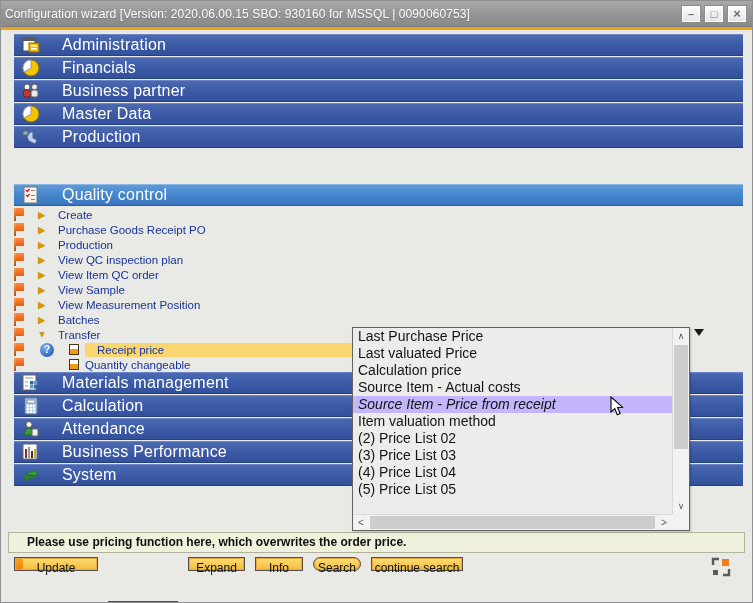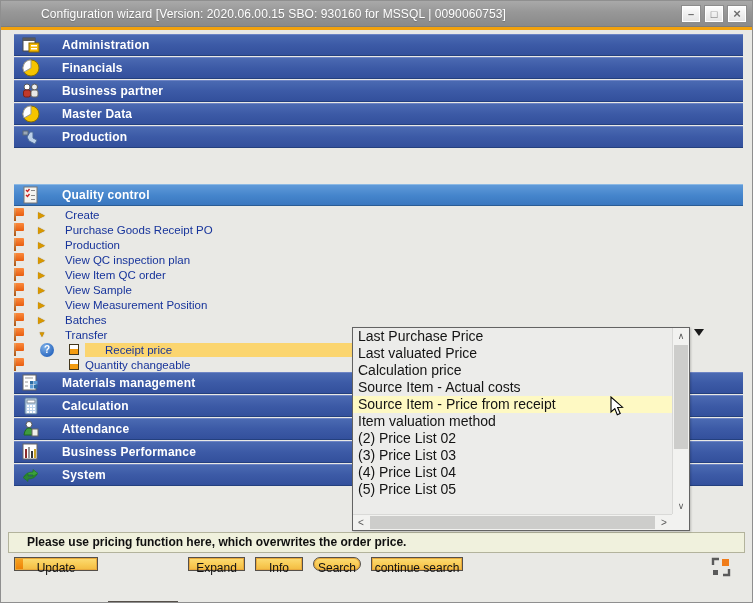--- a/index.html
+++ b/index.html
@@ -13,21 +13,21 @@
     overflow:hidden;
   }
 
   
   .titlebar{
     position:relative; height:26px;
     background:linear-gradient(180deg,#a9a9a9 0%, #979797 45%, #8a8a8a 100%);
     display:flex; align-items:center;
     border-bottom:1px solid #7d7d7d;
   }
-  .title-text{ color:#fff; font-size:12px; padding-left:4px; letter-spacing:0.1px; text-shadow:0 1px 1px #00000033;margin-left:36px; }
+  .title-text{ color:#fff; font-size:12px; padding-left:4px; letter-spacing:0.1px; text-shadow:0 1px 1px #00000033; }
   .win-buttons{ position:absolute; right:5px; top:4px; display:flex; gap:3px; }
   .win-btn{
     width:20px; height:18px; background:linear-gradient(#fdfdfd,#e4e4e4);
     border:1px solid #8c8c8c; box-shadow:inset 0 0 0 1px #fff;
     color:#6e6e6e; font-size:11px; line-height:16px; text-align:center; font-weight:bold;
     cursor:default;
   }
   .win-btn.close{ font-size:13px; }
   .accent-line{ height:3px; background:#F2A20D; }
 
@@ -39,58 +39,58 @@
     height:22px; margin-bottom:1px;
     background:linear-gradient(180deg,#4b6ab2 0%, #3c5aa6 50%, #33509c 100%);
     border-top:1px solid #6d84c4; border-bottom:1px solid #24407e;
     display:flex; align-items:center; padding-left:6px; cursor:pointer;
   }
   .bar.active{
     background:linear-gradient(180deg,#5f9ad9 0%, #4484cb 55%, #3a77bf 100%);
     border-top:1px solid #8cb9e4; border-bottom:1px solid #2a5c94;margin-top:36px;
   }
   .bar-icon{ width:22px; height:19px; display:flex; align-items:center; justify-content:center; }
-  .bar-label{ color:#fff; font-size:12px; font-weight:bold; margin-left:20px; letter-spacing:0.2px; }
+  .bar-label{ color:#fff; font-size:16px; font-weight:normal; margin-left:20px; letter-spacing:0.2px; }
 
   
   .tree{ margin-left:-4px; }
   .tree-row{ height:15px; display:flex; align-items:center; position:relative; cursor:pointer; }
   .flag{ position:relative; width:14px; height:13px; margin-left:1px; flex:0 0 14px; }
   .flag::before{ content:""; position:absolute; left:3px; top:0; width:2px; height:13px; background:linear-gradient(180deg,#f5a05a,#a85616); }
   .flag::after{ content:""; position:absolute; left:5px; top:0px; width:8px; height:8px;
     background:linear-gradient(180deg,#fb8a3c,#e85d10); border-radius:0 1px 1px 0; }
   .tri{ width:12px; margin-left:13px; flex:0 0 12px; font-size:9px; color:#D99800; text-shadow:0 0 1px #7a5500; }
   .tri.down{ font-size:8px; }
-  .tree-label{ color:#17349b; font-size:11.5px; margin-left:15px; white-space:nowrap; }
+  .tree-label{ color:#17349b; font-size:11.5px; margin-left:8px; white-space:nowrap; }
   .tree-row.child .tree-label{ margin-left:6px; }
   .help-badge{
     width:14px; height:14px; margin-left:15px; flex:0 0 14px;
     background:radial-gradient(circle at 35% 30%, #7db0e8, #2f6cc2 70%);
     border-radius:50%; color:#fff; font-size:10px; font-weight:bold;
     text-align:center; line-height:14px;
   }
   .checkbox{
     width:10px; height:11px; margin-left:14px; flex:0 0 10px;
     border:1px solid #43371c; background:linear-gradient(180deg,#ffffff 48%, #f49c10 48%);
   }
   .tree-row.child .checkbox{ margin-left:44px; }
   .tree-row.child.withhelp .checkbox{ margin-left:15px; }
   .label-selected{
-    background:#FBD56F; width:284px; padding:1px 0 1px 20px;
+    background:#FBD56F; width:284px; padding:1px 0 1px 12px;
   }
 
   
   .listbox{
     position:absolute; left:351px; top:297px; width:338px; height:204px;
     background:#ececea; border:1px solid #636363;
     box-shadow:1px 1px 2px #00000033; z-index:5;
   }
   .list-items{ position:absolute; left:0; top:0; right:17px; bottom:16px; overflow:hidden; }
   .list-item{ height:17px; line-height:17px; font-size:14px; color:#141414; padding-left:5px; white-space:nowrap; cursor:pointer; }
-  .list-item.selected{ background:#fef9c3; }
+  .list-item.selected{ background:#c4b5fd;font-style:italic; }
   .vscroll{
     position:absolute; top:0; right:0; width:17px; bottom:16px; background:#f2f2f0;
     border-left:1px solid #d9d9d7;
   }
   .vscroll .arr{ position:absolute; left:0; width:16px; height:16px; text-align:center; font-size:9px; color:#5a5a5a; line-height:16px; cursor:pointer; }
   .vscroll .arr.up{ top:0; }
   .vscroll .arr.down{ bottom:0; }
   .vthumb{ position:absolute; left:1px; top:17px; width:14px; height:104px; background:#cdcdcb; cursor:pointer; }
   .hscroll{
     position:absolute; left:0; right:17px; bottom:0; height:16px; background:#f2f2f0; border-top:1px solid #d9d9d7;

